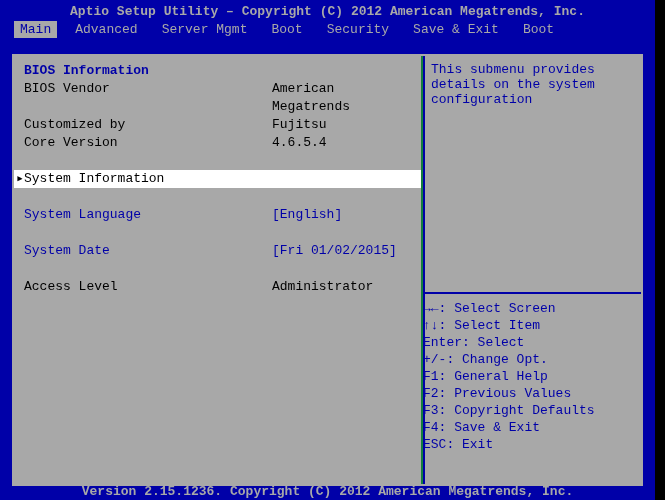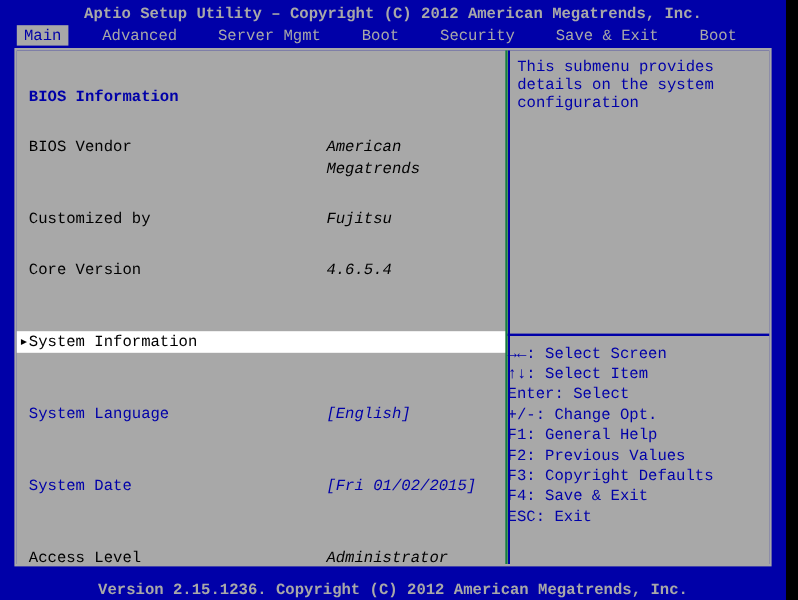--- a/index.html
+++ b/index.html
@@ -19,22 +19,22 @@
     position: relative;
   }
   .title-bar {
     color: #a8a8a8;
     text-align: center;
     padding: 4px 0 2px 0;
     font-weight: bold;
   }
   .menu-bar {
     display: flex;
-    gap: 22px;
-    padding: 0 14px 2px 14px;
+    gap: 12px;
+    padding: 0 14px 16px 14px;
     color: #a8a8a8;
   }
   .menu-item {
     padding: 1px 6px;
     cursor: pointer;
   }
   .menu-item.active {
     background: #a8a8a8;
     color: #0000a8;
   }
@@ -70,28 +70,26 @@
     margin: 0;
   }
   .help-bottom {
     padding: 6px 0;
     color: #0000a8;
     height: 178px;
   }
   .row {
     display: flex;
     line-height: 18px;
-    margin-top: 24px;
   }
   .label-col {
     width: 248px;
   }
   .value-col {
     flex: 1;
-    font-style: italic;
   }
   .section-header {
     color: #0000a8;
     font-weight: bold;
   }
   .selected-row {
     background: #fff;
     color: #000;
     margin-left: -10px;
     margin-right: -10px;

